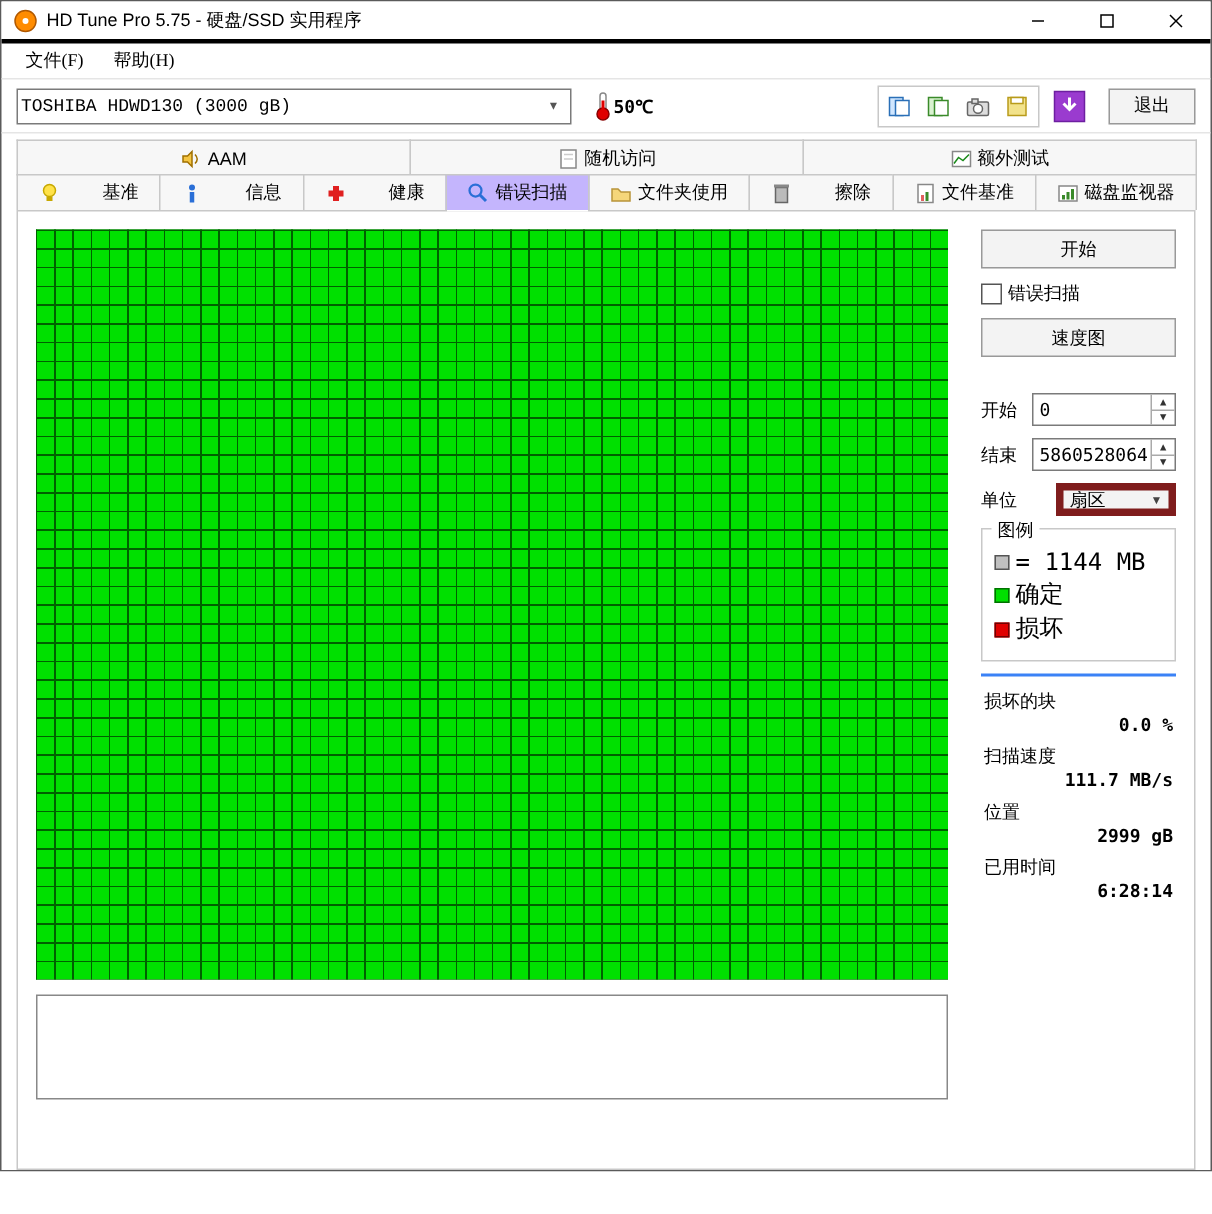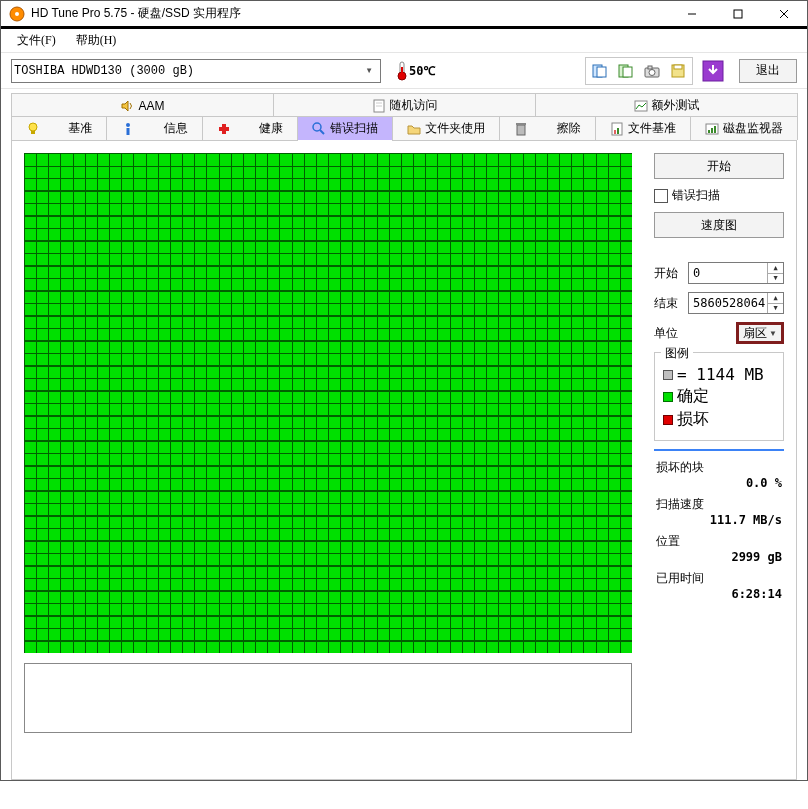--- a/index.html
+++ b/index.html
@@ -155,23 +155,23 @@
     font-family: Consolas, monospace; padding:0 16px 0 4px;
   }
   .spin .spin-btns {
     position:absolute; right:0; top:0; bottom:0; width:16px;
     display:flex; flex-direction:column; border-left:1px solid #aaa;
   }
   .spin .sb { flex:1; display:flex;align-items:center;justify-content:center; font-size:7px; color:#333;
     border-bottom:1px solid #aaa;}
   .spin .sb:last-child{border-bottom:none;}
   .sel {
-    height:22px; border:3px solid #7f1d1d; background:#f3f3f3;
+    height:22px; border:5px solid #7f1d1d; background:#f3f3f3;
     display:flex;align-items:center;justify-content:space-between;padding:0 4px;
-    width:48px; font-size:12px;
+    width:80px; font-size:12px;
   }
   .sel .dd { font-size:8px; color:#444;}
   .group-frame {
     border:1px solid #c8c8c8; position:relative; padding:10px 8px 8px 8px;
   }
   .group-frame .gtitle {
     position:absolute; top:-8px; left:6px; background:#fff; padding:0 4px; font-size:12px;
   }
   .legend-row { display:flex; align-items:center; gap:4px; font-family: Consolas, monospace; font-size:16px; margin:2px 0;}
   .sq { width:10px;height:10px; border:1px solid #555; }

